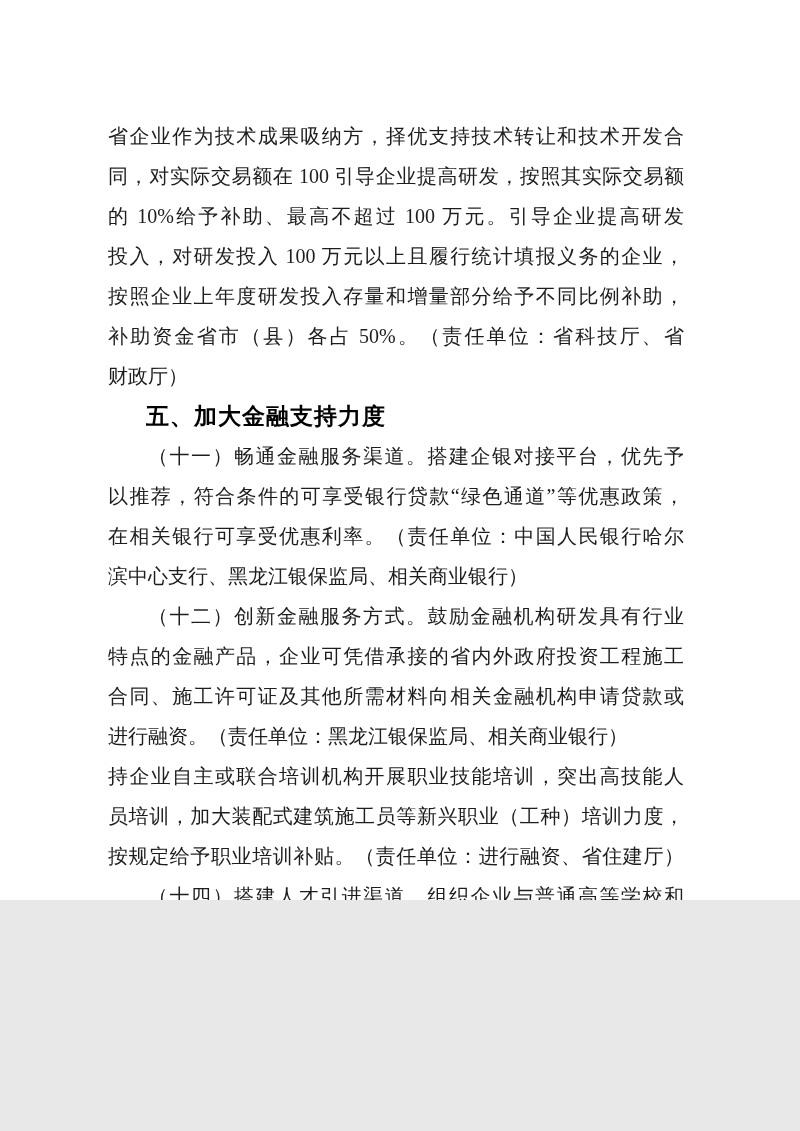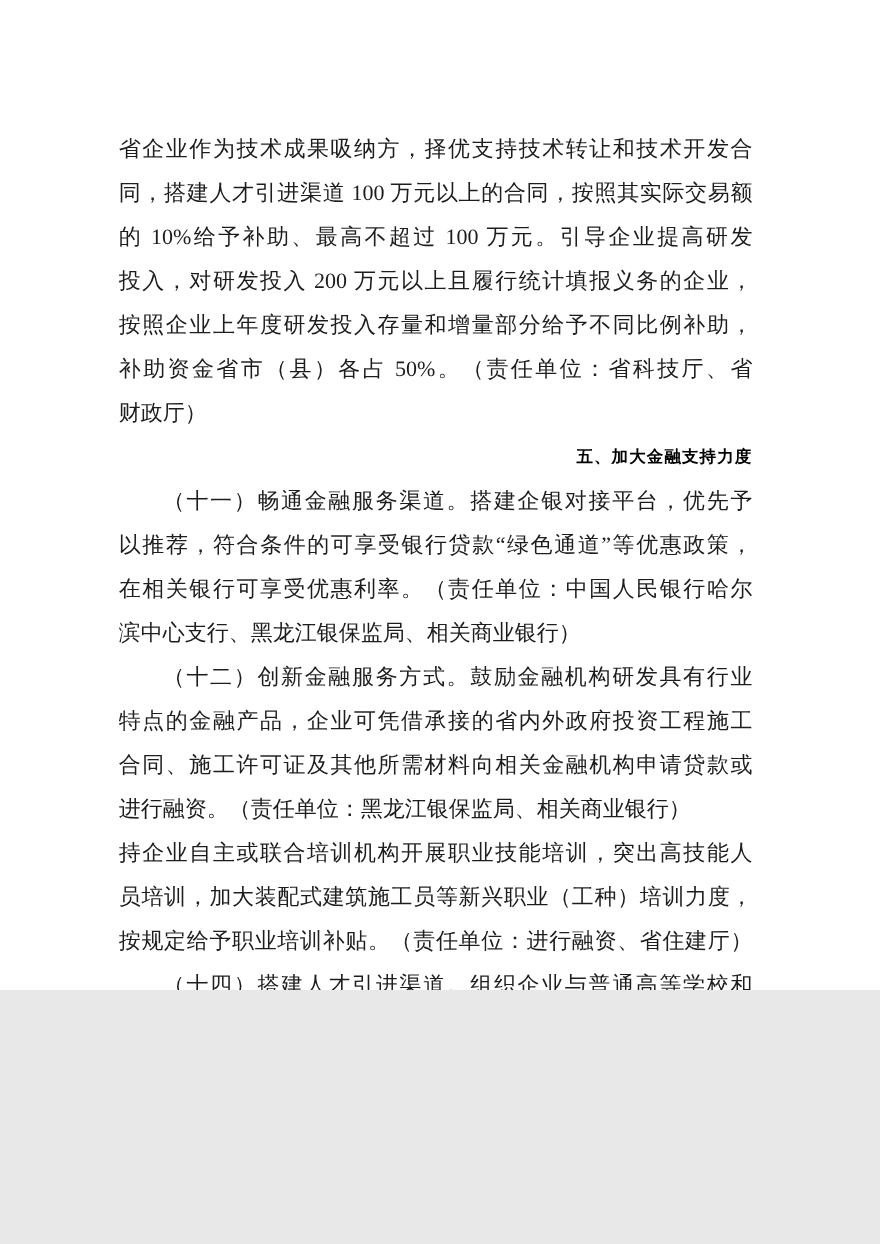--- a/index.html
+++ b/index.html
@@ -35,48 +35,47 @@
   }
   .line.fill {
     text-align-last: justify;
   }
   .line.first {
     text-indent: 2em;
   }
   .heading {
     font-family: "Liberation Sans", "DejaVu Sans", sans-serif;
     font-weight: bold;
-    font-size: 15px;
+    font-size: 23px;
     line-height: 40px;
     height: 40px;
     text-indent: 38px;
     color: var(--heading, #000000);
     letter-spacing: 1px;
-    text-align: right;
   }
   .page-number {
     position: absolute;
     top: 1008px;
     right: 133px;
     font-size: 20px;
     line-height: 28px;
     color: var(--text, #1d1d1d);
     font-family: "Liberation Serif", "DejaVu Serif", serif;
   }
 </style>
 </head>
 <body>
 
 <div class="page">
   <div class="content">
       <div class="paragraph">
         <div class="line fill">省企业作为技术成果吸纳方，择优支持技术转让和技术开发合</div>
-        <div class="line fill">同，搭建人才引进渠道 100 万元以上的合同，按照其实际交易额</div>
+        <div class="line fill">同，对实际交易额在 100 引导企业提高研发，按照其实际交易额</div>
         <div class="line fill">的 10%给予补助、最高不超过 100 万元。引导企业提高研发</div>
-        <div class="line fill">投入，对研发投入 200 万元以上且履行统计填报义务的企业，</div>
+        <div class="line fill">投入，对研发投入 100 万元以上且履行统计填报义务的企业，</div>
         <div class="line fill">按照企业上年度研发投入存量和增量部分给予不同比例补助，</div>
         <div class="line fill">补助资金省市（县）各占 50%。（责任单位：省科技厅、省</div>
         <div class="line">财政厅）</div>
       </div>
       <div class="heading">五、加大金融支持力度</div>
       <div class="paragraph">
         <div class="line fill first">（十一）畅通金融服务渠道。搭建企银对接平台，优先予</div>
         <div class="line fill">以推荐，符合条件的可享受银行贷款“绿色通道”等优惠政策，</div>
         <div class="line fill">在相关银行可享受优惠利率。（责任单位：中国人民银行哈尔</div>
         <div class="line">滨中心支行、黑龙江银保监局、相关商业银行）</div>

